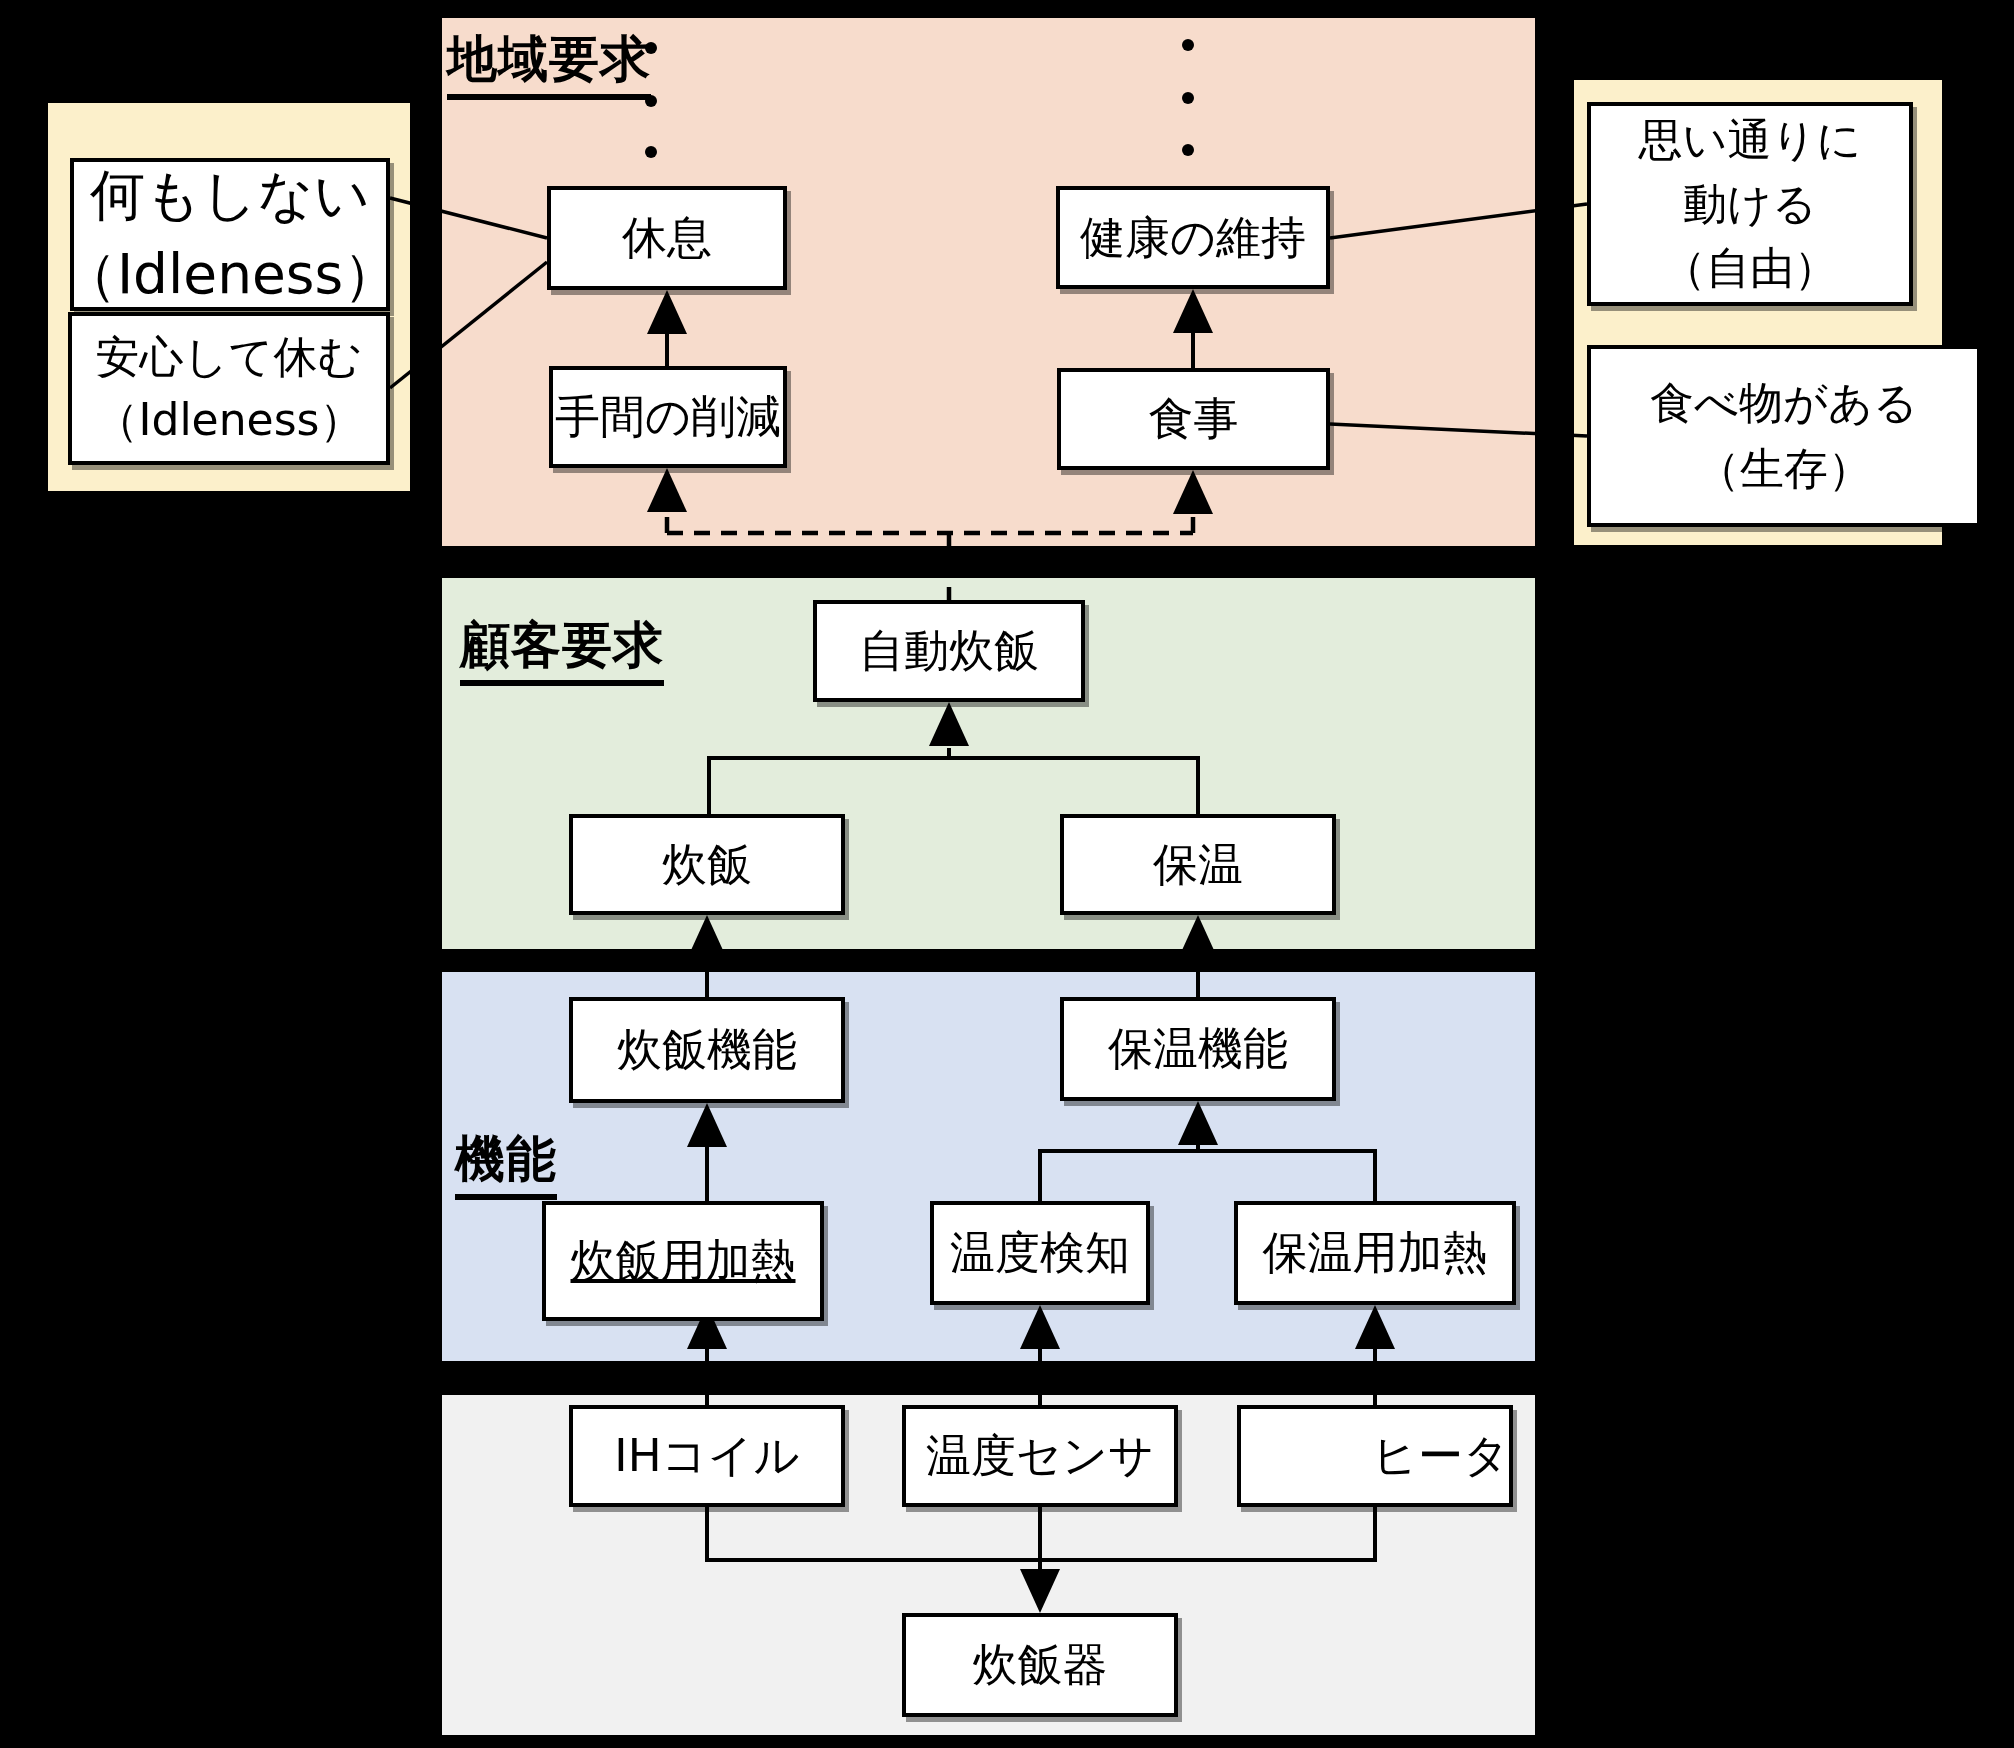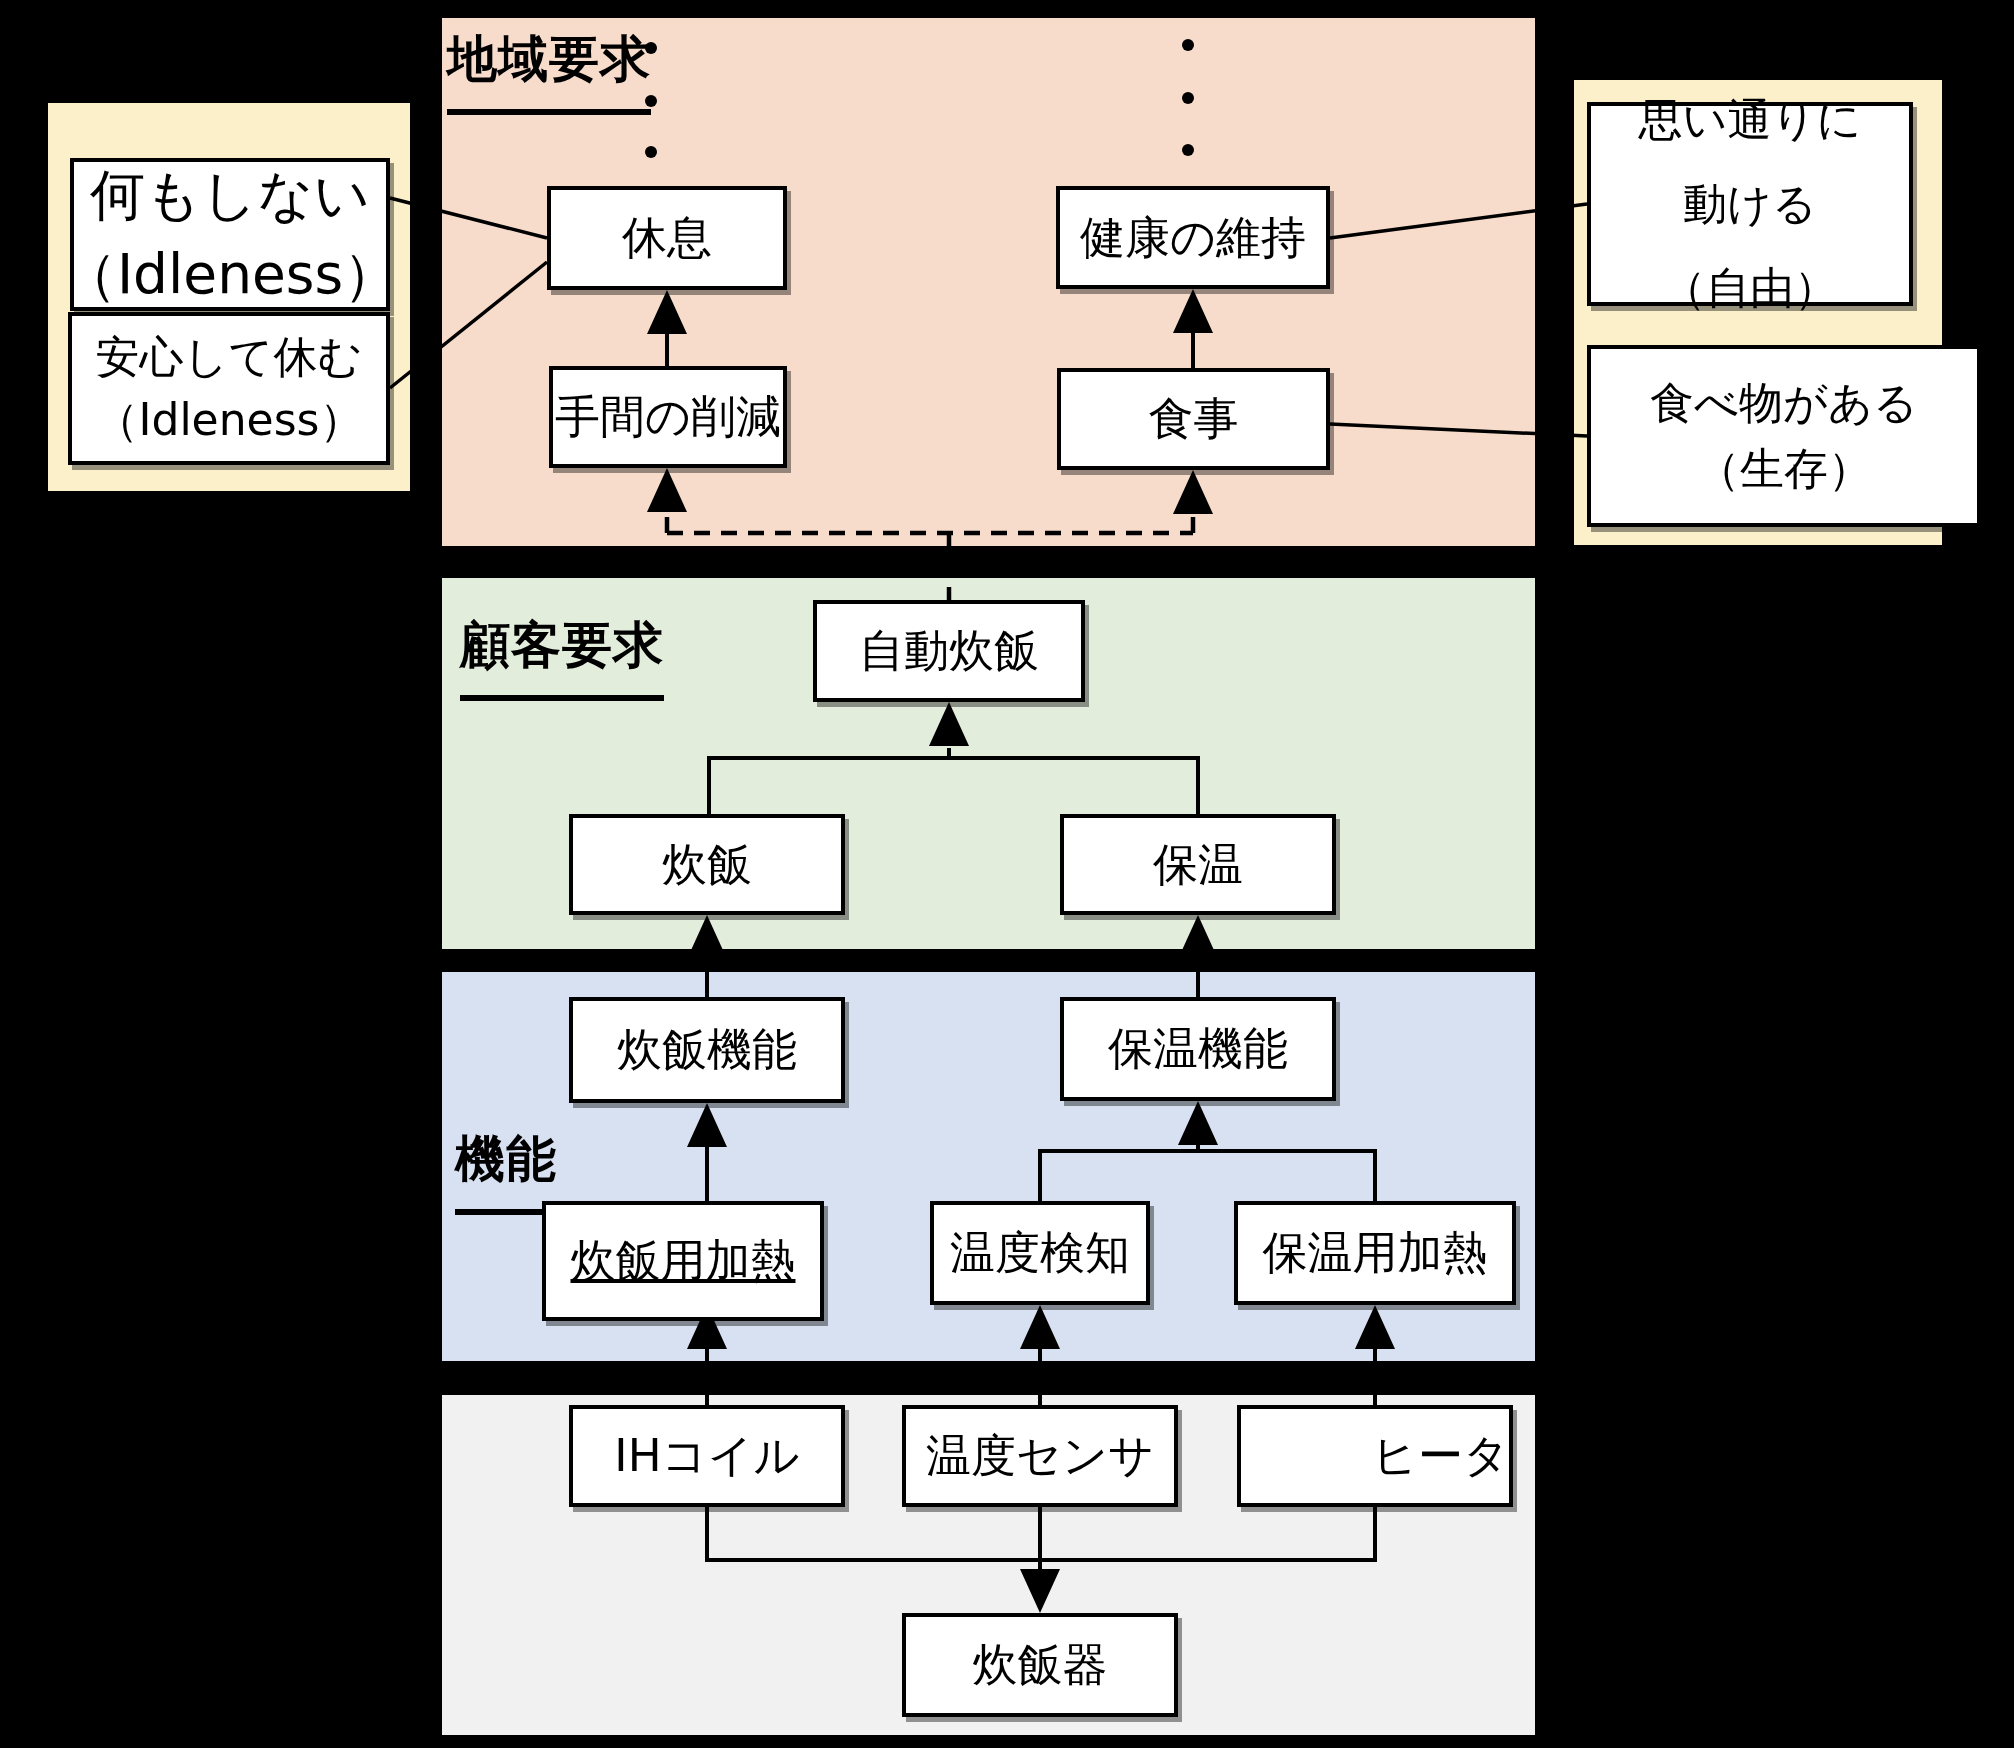--- a/index.html
+++ b/index.html
@@ -26,29 +26,29 @@
   .panel-right{left:1574px;top:80px;width:368px;height:465px;background:var(--panel-bg);}
   .connectors{position:absolute;left:0;top:0;width:2014px;height:1748px;}
   .node{
     position:absolute;background:var(--box-bg);border:4px solid var(--line);
     box-sizing:border-box;display:flex;flex-direction:column;align-items:center;justify-content:center;
     font-size:45px;line-height:1.42;text-align:center;white-space:nowrap;
     box-shadow:4px 5px 0 rgba(0,0,0,0.40);
   }
   .sec-title{
     position:absolute;font-size:50px;font-weight:bold;
-    border-bottom:6px solid var(--line);padding-bottom:16px;letter-spacing:1px;
+    border-bottom:6px solid var(--line);padding-bottom:1px;letter-spacing:1px;
   }
   .n-rest{left:547px;top:186px;width:240px;height:104px;}
   .n-health{left:1056px;top:186px;width:274px;height:103px;}
   .n-effort{left:549px;top:366px;width:238px;height:102px;}
   .n-meal{left:1057px;top:368px;width:273px;height:102px;}
   .n-idle1{left:70px;top:122px;width:320px;height:153px;font-size:55px;margin-top:36px;}
   .n-idle2{left:68px;top:312px;width:322px;height:153px;font-size:44px;}
-  .n-freedom{left:1587px;top:102px;width:326px;height:204px;font-size:44px;line-height:1.45;gap:20px;}
+  .n-freedom{left:1587px;top:102px;width:326px;height:204px;font-size:44px;line-height:1.45;}
   .n-survival{left:1587px;top:345px;width:394px;height:182px;font-size:44px;line-height:1.5;}
   .n-autocook{left:813px;top:600px;width:272px;height:102px;}
   .n-cook{left:569px;top:814px;width:276px;height:101px;}
   .n-warm{left:1060px;top:814px;width:276px;height:101px;}
   .n-cookfunc{left:569px;top:997px;width:276px;height:106px;}
   .n-warmfunc{left:1060px;top:997px;width:276px;height:104px;}
   .n-cookheat{left:542px;top:1201px;width:282px;height:120px;text-decoration:underline;}
   .n-tempdetect{left:930px;top:1201px;width:220px;height:104px;text-align:right;}
   .n-warmheat{left:1234px;top:1201px;width:282px;height:104px;}
   .n-ihcoil{left:569px;top:1405px;width:276px;height:102px;}

